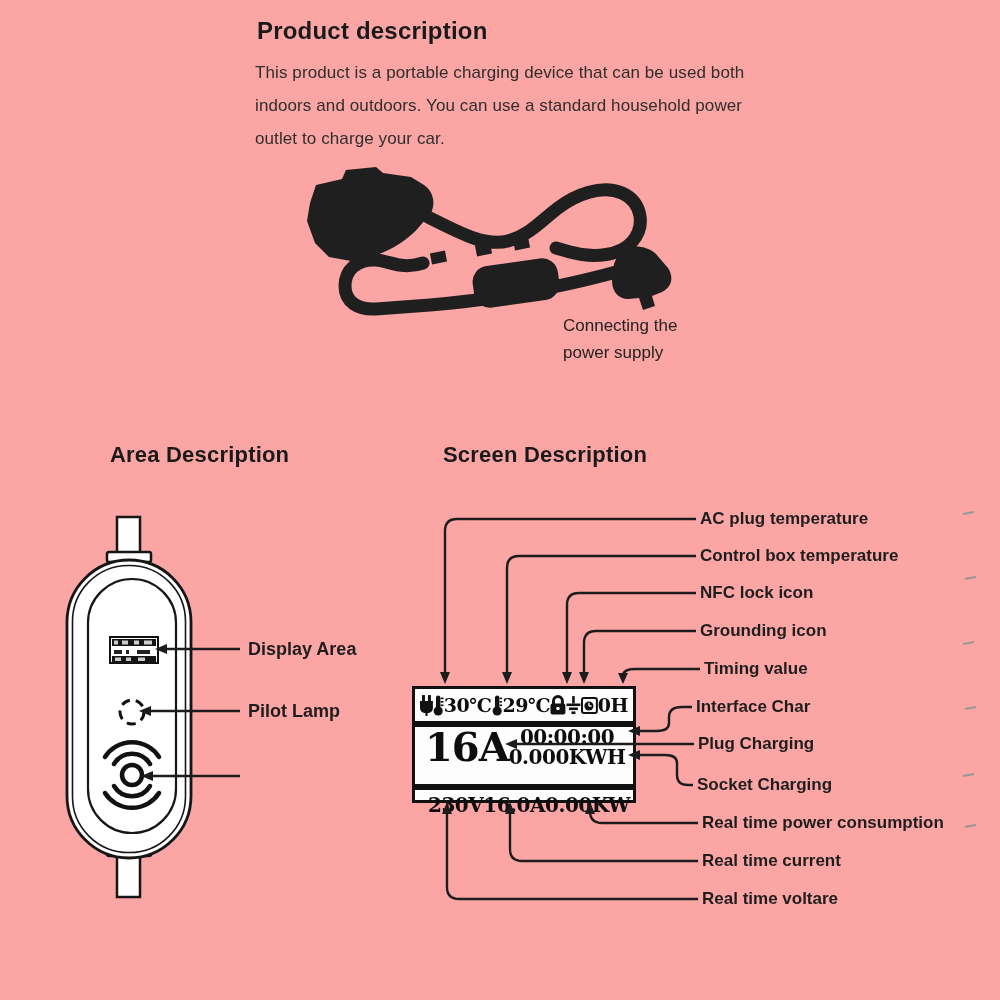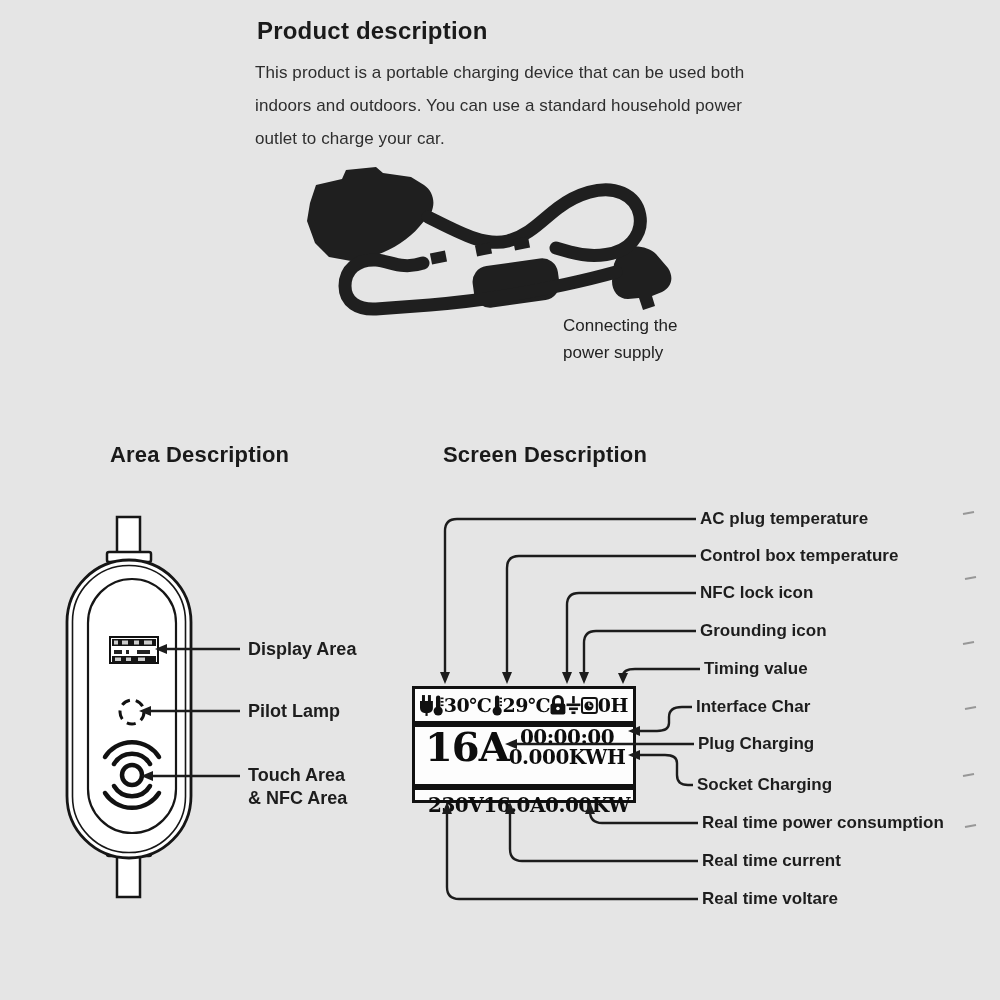--- a/index.html
+++ b/index.html
@@ -1,17 +1,17 @@
 <!DOCTYPE html>
 <html><head>
 <meta charset="utf-8">
 <style>
   * { margin:0; padding:0; box-sizing:border-box; }
   body { background:#fff; font-family:"Liberation Sans", sans-serif; }
-  .canvas { position:relative; width:1000px; height:1000px; background:#e5e5e5; overflow:hidden; }
+  .canvas { position:relative; width:1000px; height:1000px; background:#fca5a5; overflow:hidden; }
 
   .h1 { position:absolute; font-size:24px; font-weight:700; color:#1a1a1a; letter-spacing:.2px; }
   .h2 { position:absolute; font-size:22px; font-weight:700; color:#1a1a1a; letter-spacing:.2px; }
   .para { position:absolute; font-size:17px; line-height:33px; color:#2e2e2e; letter-spacing:.1px; }
   .cable-label { position:absolute; font-size:17px; font-weight:500; color:#222; line-height:27px; }
   .callout { position:absolute; font-size:17px; font-weight:600; color:#1d1d1d; line-height:20px; white-space:nowrap; }
   .area-callout { position:absolute; font-size:18px; font-weight:600; color:#1d1d1d; line-height:23px; white-space:nowrap; }
 
   .lcd { position:absolute; left:412px; top:686px; width:224px; height:117px;
          border:3px solid #111; background:#fdfdfd; z-index:1;
@@ -107,24 +107,20 @@
       <circle cx="82" cy="280" r="10"></circle>
       <path d="M64,269 A21,21 0 0 1 100,269"></path>
       <path d="M55,262 A32,32 0 0 1 109,262"></path>
       <path d="M64,291 A21,21 0 0 0 100,291"></path>
       <path d="M55,298 A32,32 0 0 0 109,298"></path>
     </g>
   </svg>
 
   <div class="area-callout" style="left:248px; top:638px;">Display Area</div>
   <div class="area-callout" style="left:248px; top:700px;">Pilot Lamp</div>
-  <div class="area-callout" style="left:248px; top:764px;">
-    <div>Touch Area</div>
-    <div>&amp; NFC Area</div>
-  </div>
 
   <div class="h2" style="left:443px; top:442px;">Screen Description</div>
 
   <div class="lcd">
     <div class="lcd-row1">
       <svg width="13" height="21" viewBox="0 0 13 21">
         <g fill="#111">
             <rect x="2" y="0" width="3" height="6"></rect>
             <rect x="8" y="0" width="3" height="6"></rect>
         <path d="M0,6 h13 v7 c0,3 -2,5 -4.5,5 h-4 C2,18 0,16 0,13 Z"></path>

